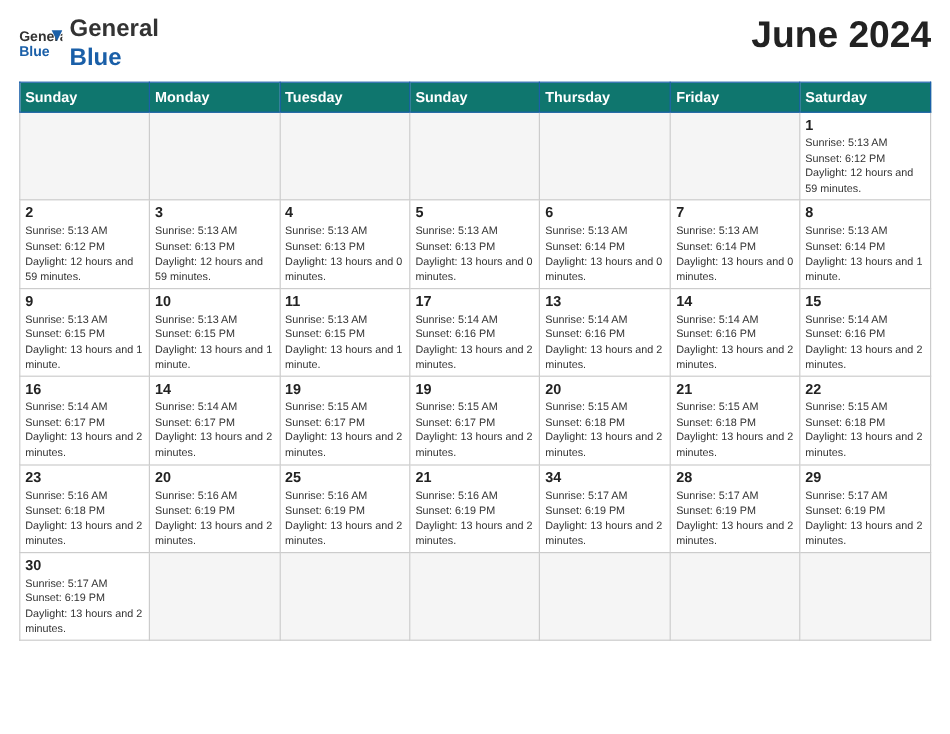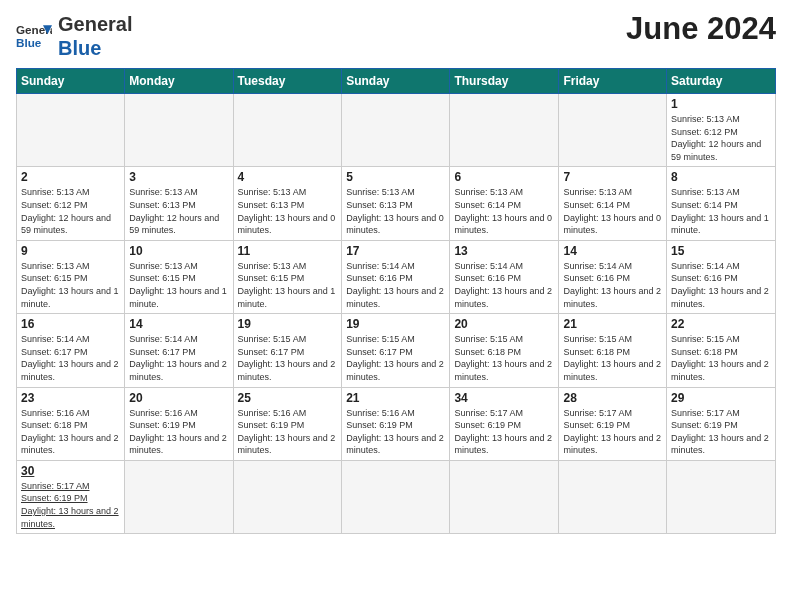--- a/index.html
+++ b/index.html
@@ -78,21 +78,20 @@
       margin-bottom: 2px;
       display: block;
     }
     .day-info {
       font-size: 9px;
       line-height: 1.4;
       color: #333;
     }
     .last-row td {
       min-height: 60px;
-      text-decoration: underline;
     }
   </style>
 </head>
 <body>
 
 <div class="page">
   <div class="header">
     <div class="logo">
       <svg class="logo-icon" viewBox="0 0 40 40" xmlns="http://www.w3.org/2000/svg">
         <text x="0" y="18" font-size="13" font-weight="bold" fill="#333">General</text>

